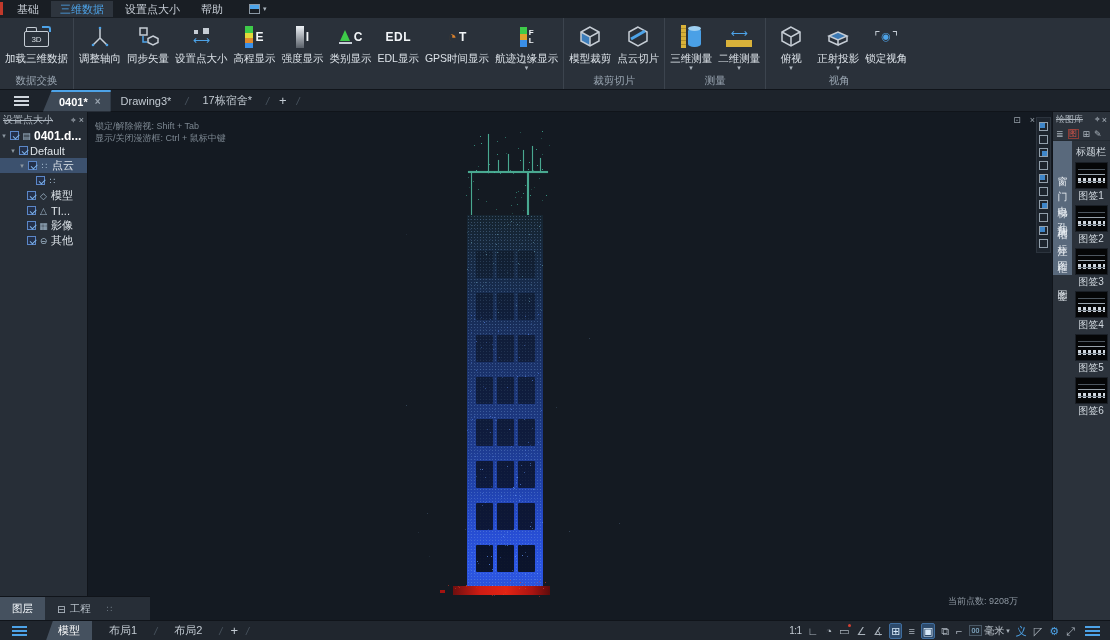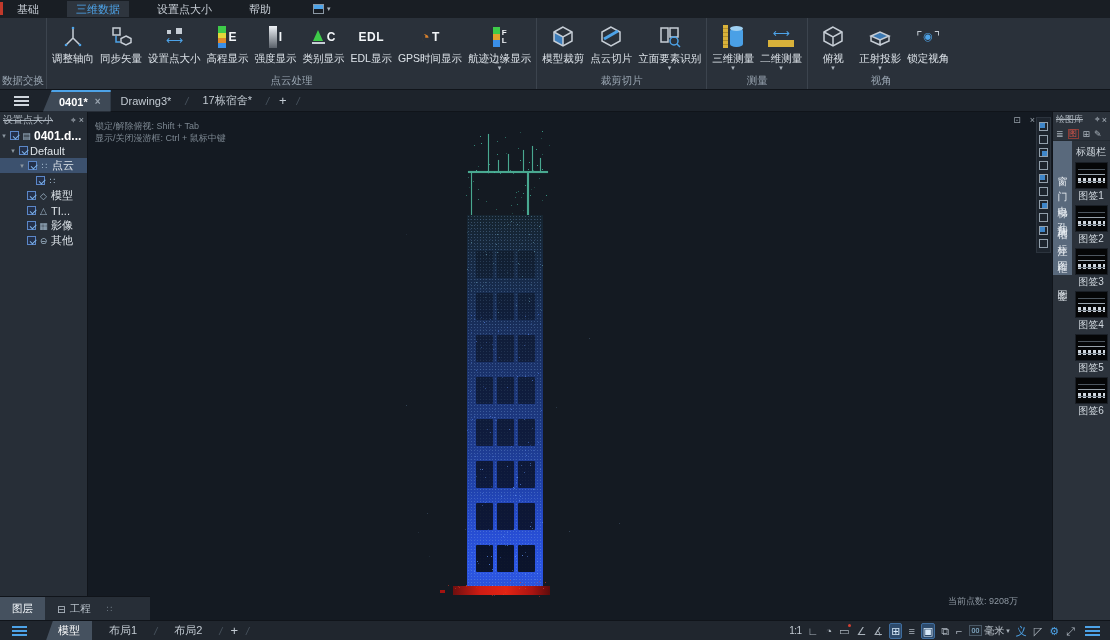--- a/index.html
+++ b/index.html
@@ -1,21 +1,21 @@
 <!DOCTYPE html>
 <html><head>
 <meta charset="utf-8">
 <style>
   *{box-sizing:border-box;margin:0;padding:0}
   html,body{width:1110px;height:640px;overflow:hidden}
   body{font-family:"Liberation Sans","DejaVu Sans",sans-serif;background:#141a22;color:#d6dce2;font-size:11px}
   .app{position:relative;width:1110px;height:640px;display:flex;flex-direction:column;background:#141a22}
 
   
-  .titlebar{height:18px;background:#191e24;display:flex;align-items:center;padding-left:8px;gap:19px;flex:0 0 18px}
+  .titlebar{height:18px;background:#191e24;display:flex;align-items:center;padding-left:8px;gap:3px;flex:0 0 18px}
   .titlebar .edge{position:absolute;left:0;top:2px;width:3px;height:13px;background:#c23](#c0392b);background:#c0392b}
   .mitem{padding:1px 9px;color:#c7ced6;font-size:11px;line-height:14px;cursor:default}
   .mitem.active{background:#2e353e;color:#4da3e8}
   .twidget{display:flex;align-items:center;gap:3px;margin-left:14px}
   .tw-box{width:11px;height:10px;border:1px solid #8b98a4;background:linear-gradient(180deg,#4da3e8 0 45%,rgba(0,0,0,0) 45%)}
   .tw-caret{font-size:7px;color:#aab3bc}
 
   
   .ribbon{height:72px;background:#2a313a;display:flex;border-bottom:1px solid #10141a;flex:0 0 72px}
   .rgroup{display:flex;flex-direction:column;border-right:1px solid #3c444e;padding:2px 2px 0}
@@ -156,20 +156,26 @@
     <span class="twidget">
       <span class="tw-box"></span>
       <span class="tw-caret">▾</span>
     </span>
   </div>
 
   <div class="ribbon">
 
     <div class="rgroup">
       <div class="ritems">
+        <div class="ri">
+          <span class="ic">
+              <span class="ic-folder">3D</span>
+            </span>
+          <span class="lb">加载三维数据</span>
+        </div>
       </div>
       <div class="glabel">数据交换</div>
     </div>
 
     <div class="rgroup">
       <div class="ritems">
         <div class="ri">
           <span class="ic">
               <svg class="lic" width="22" height="24" viewBox="0 0 22 24">
                 <path d="M11 3v10M11 13l-7 7M11 13l7 7"></path>
@@ -244,21 +250,20 @@
               <span class="cbar traj"></span>
               <span class="fl">
                 <span>F</span>
                 <span>L</span>
               </span>
             </span>
           <span class="lb">航迹边缘显示</span>
           <span class="caret">▾</span>
         </div>
       </div>
-      <div class="glabel">点云处理</div>
     </div>
 
     <div class="rgroup">
       <div class="ritems">
         <div class="ri">
           <span class="ic">
               <svg class="lic" width="24" height="25" viewBox="0 0 24 25">
                 <path d="M3 8l9 5v9l-9-5z" fill="#3f86c9" stroke="none" opacity=".9"></path>
                 <path d="M12 3L3 8v9l9 5 9-5V8z"></path>
                 <path d="M3 8l9 5 9-5M12 13v9"></path>
@@ -267,32 +272,20 @@
           <span class="lb">模型裁剪</span>
         </div>
         <div class="ri">
           <span class="ic">
               <svg class="lic" width="24" height="25" viewBox="0 0 24 25">
                 <path d="M12 3L3 8v9l9 5 9-5V8z"></path>
                 <path d="M5 15L19 7" stroke="#4da3e8" stroke-width="3"></path>
               </svg>
             </span>
           <span class="lb">点云切片</span>
-        </div>
-        <div class="ri">
-          <span class="ic">
-              <svg class="lic" width="24" height="25" viewBox="0 0 24 25">
-                <rect x="3" y="4" width="7" height="14"></rect>
-                <rect x="12" y="4" width="8" height="9"></rect>
-                <circle cx="16" cy="17" r="4" stroke="#4da3e8"></circle>
-                <path d="M19 20l3 3" stroke="#4da3e8"></path>
-              </svg>
-            </span>
-          <span class="lb">立面要素识别</span>
-          <span class="caret">▾</span>
         </div>
       </div>
       <div class="glabel">裁剪切片</div>
     </div>
 
     <div class="rgroup">
       <div class="ritems">
         <div class="ri">
           <span class="ic">
               <span class="cylbar"></span>

